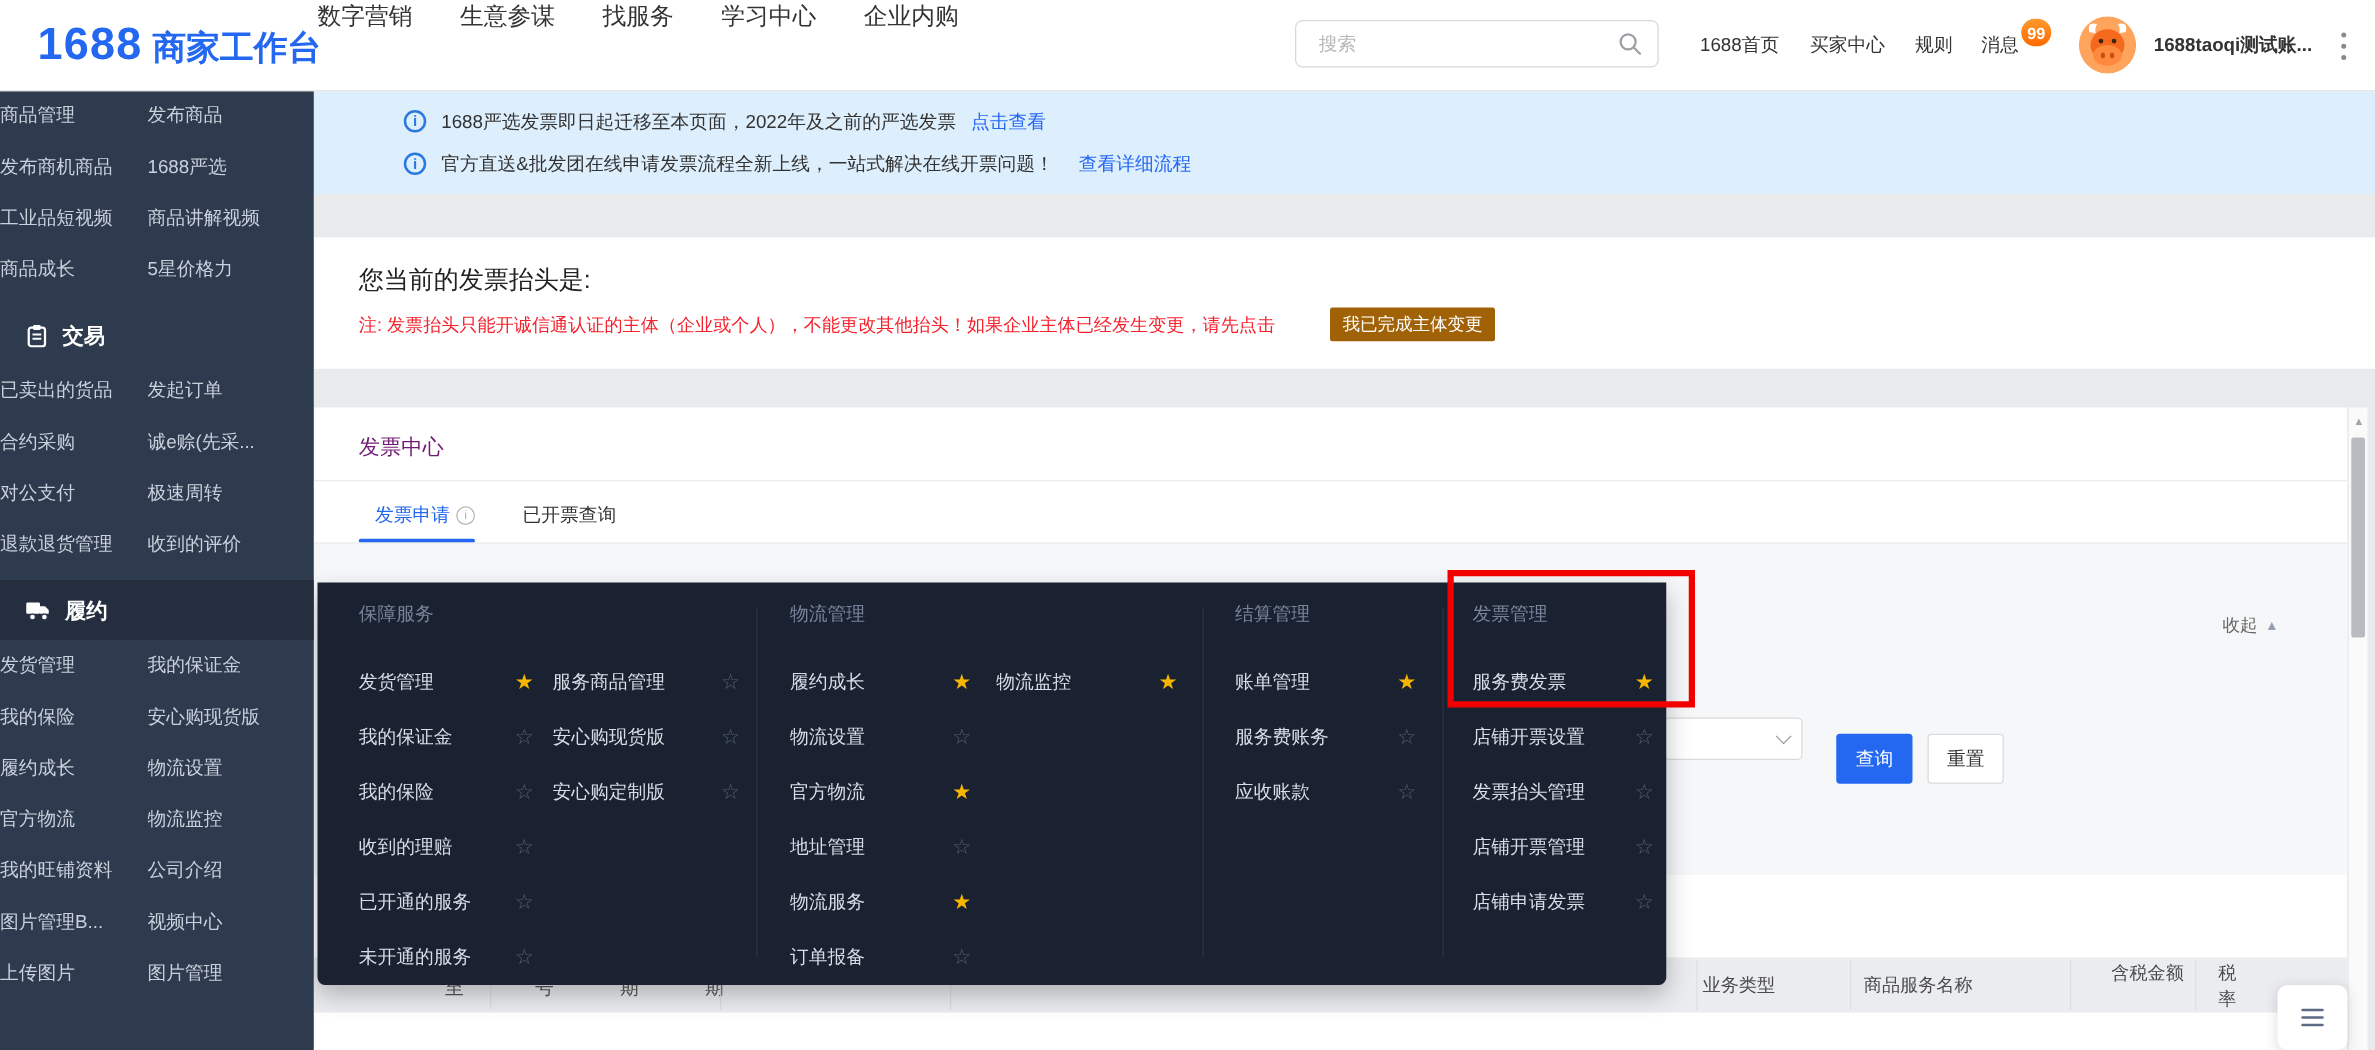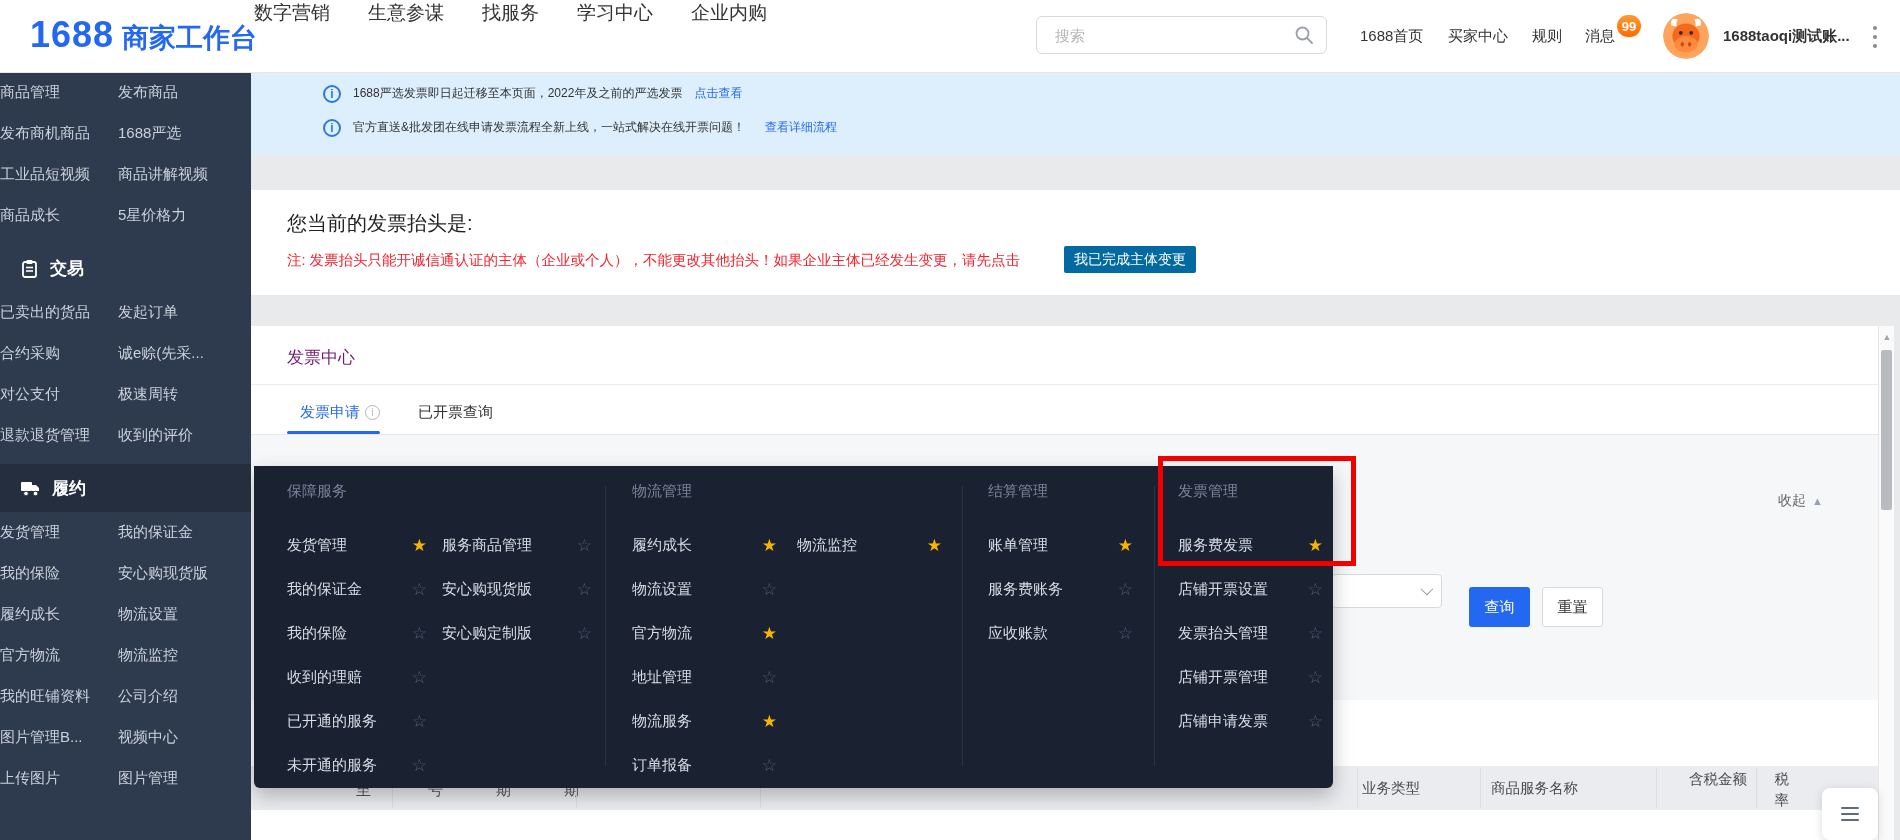--- a/index.html
+++ b/index.html
@@ -39,31 +39,31 @@
   .sb-row{display:flex;height:41px;align-items:center;white-space:nowrap}
   .sb-c1{width:118px;cursor:pointer;overflow:hidden}
   .sb-c2{flex:1;cursor:pointer;overflow:hidden}
   .sb-head{height:48px;margin-top:8px;display:flex;align-items:center;gap:11px;padding-left:20px;
     color:#fff;font-size:17px;font-weight:bold;cursor:pointer}
   .sb-head.active{background:#242e3f}
   .sb-head svg{flex:none}
 
   
   .banner{position:absolute;left:251px;top:72px;width:1649px;height:83px;background:#ddeefc;z-index:5}
-  .b-line{position:absolute;left:72px;height:24px;display:flex;align-items:flex-start;gap:12px;font-size:12px;color:#333}
+  .b-line{position:absolute;left:72px;height:24px;display:flex;align-items:center;gap:12px;font-size:15px;color:#333}
   .b-line .lnk{color:#2468f2;cursor:pointer}
   .info-i{width:18px;height:18px;border:2px solid #2b79e0;border-radius:50%;box-sizing:border-box;
     color:#2b79e0;font-size:12px;font-weight:bold;display:flex;align-items:center;justify-content:center;flex:none}
   .info-i::before{content:"i"}
 
   
   .head-sec{position:absolute;left:251px;top:190px;width:1649px;height:105px;background:#fff;z-index:5}
   .head-title{position:absolute;left:36px;top:20px;font-size:20px;color:#222}
   .head-note{position:absolute;left:36px;top:61px;font-size:14.5px;color:#f5222d;white-space:nowrap}
-  .head-btn{position:absolute;left:813px;top:56px;height:27px;padding:0 10px;background:#0369a1;color:#fff;
+  .head-btn{position:absolute;left:813px;top:56px;height:27px;padding:0 10px;background:#a16207;color:#fff;
     font-size:14px;border:none;border-radius:2px;cursor:pointer}
 
   
   .card{position:absolute;left:251px;top:326px;width:1627px;height:514px;background:#fff;z-index:10}
   .card-title{position:absolute;left:36px;top:20px;font-size:17px;color:#701a75}
   .card-div{position:absolute;left:0;top:58px;width:100%;height:1px;background:#ececec}
   .tab{position:absolute;top:77px;font-size:15px;cursor:pointer;display:flex;align-items:center;gap:5px}
   .tab.active{color:#2468f2}
   .tab.idle{color:#333}
   .tab-i{width:15px;height:15px;border:1.5px solid #b5b5b5;border-radius:50%;box-sizing:border-box;

